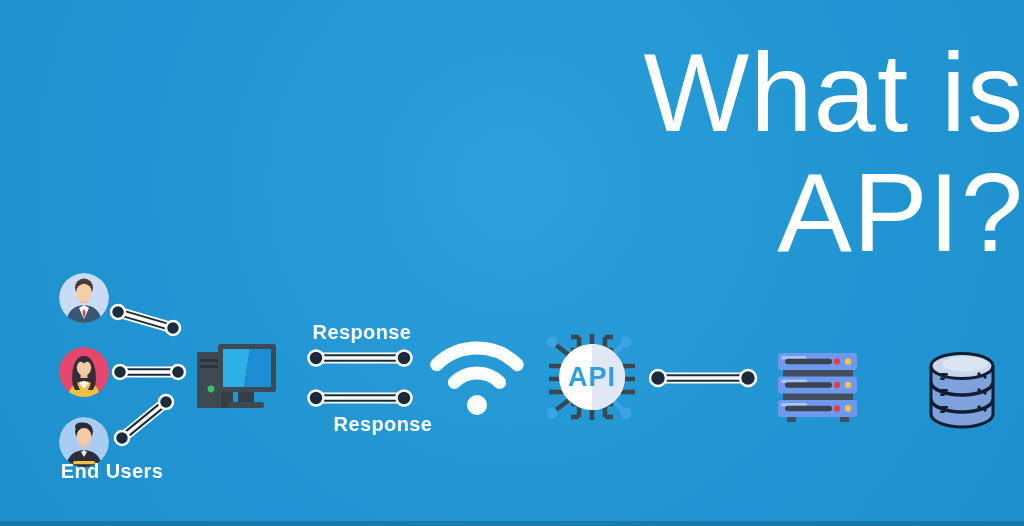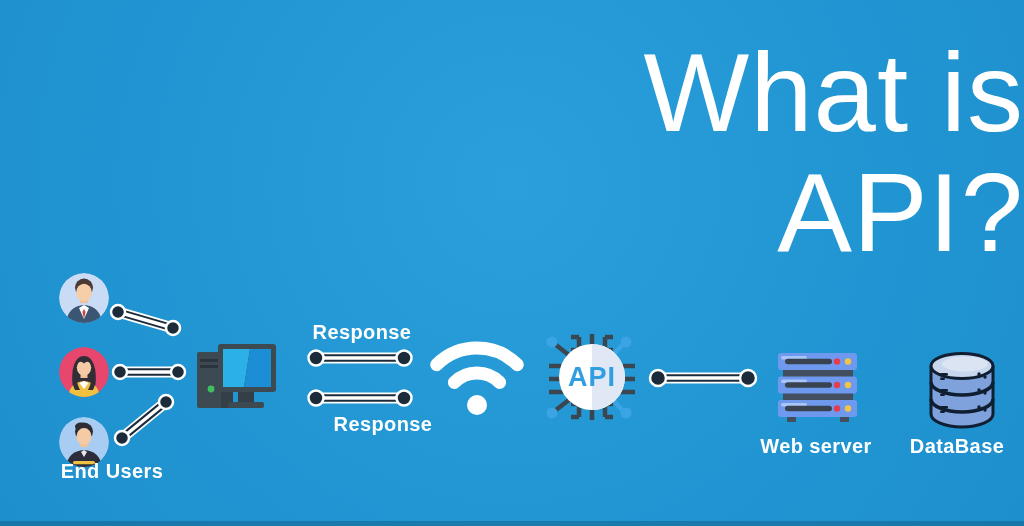--- a/index.html
+++ b/index.html
@@ -224,17 +224,15 @@
         <rect x="940" y="410.5" width="5" height="2.4" rx="1.2"></rect>
         <circle cx="979" cy="407" r="1.7"></circle>
         <circle cx="985" cy="410" r="1.7"></circle>
       </g>
     </g>
   </svg>
 
   <div class="flow-label lbl-request">Response</div>
   <div class="flow-label lbl-response">Response</div>
   <div class="flow-label lbl-end-users">End Users</div>
-  <div class="flow-label lbl-web-server">Web server</div>
-  <div class="flow-label lbl-database">DataBase</div>
 
   <div class="bottom-shade"></div>
 </div>
 
 </body></html>

